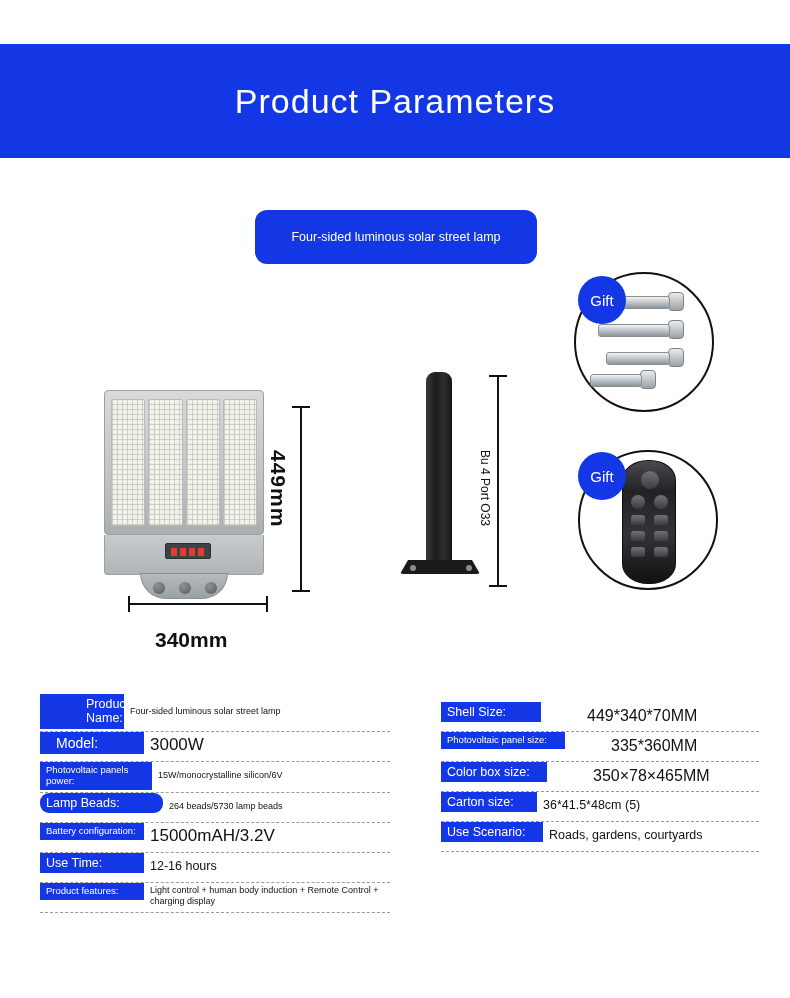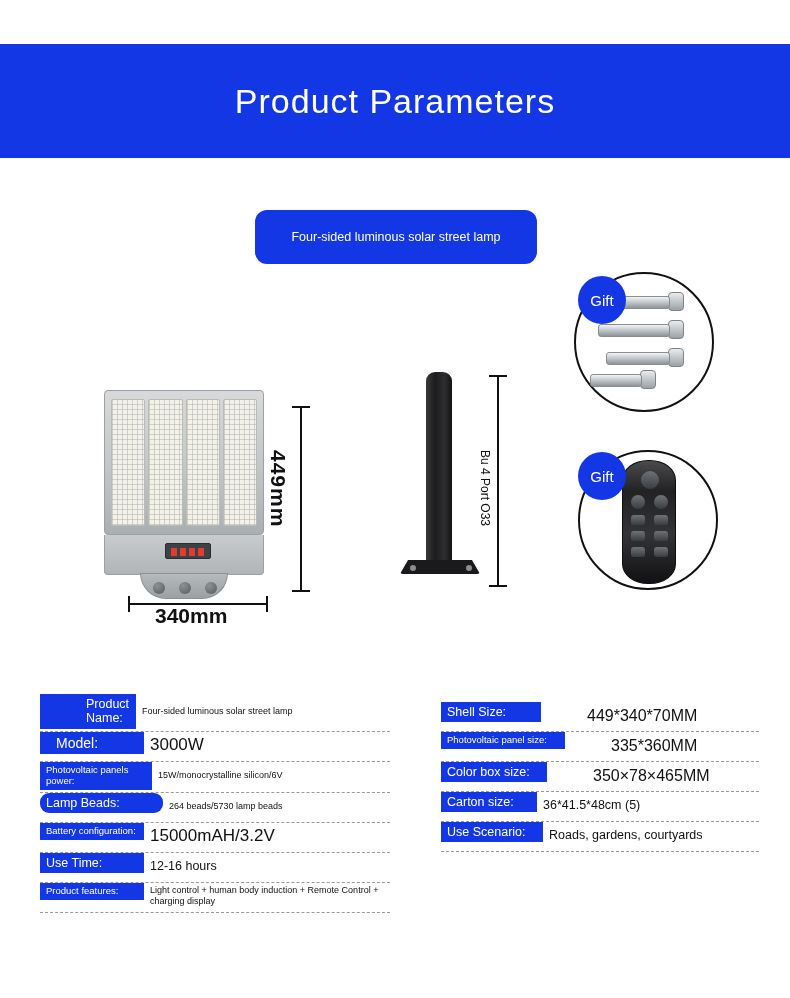--- a/index.html
+++ b/index.html
@@ -125,21 +125,21 @@
 
   
   .hdim {
     position: absolute;
     left: 128px; top: 596px;
     width: 140px; height: 16px;
   }
   .hdim .line { position:absolute; left:0; top:7px; width:140px; height:2px; background:#111; }
   .hdim .cap { position:absolute; top:0; width:2px; height:16px; background:#111; }
   .hdim-label {
-    position:absolute; left:155px; top:604px;
+    position:absolute; left:155px; top:628px;
     font-size: 21px; font-weight: bold; color:#111;
   }
 
   
   .pole-wrap { position:absolute; left:398px; top:372px; width:90px; height:225px; }
   .pole-tube {
     position:absolute; left:28px; top:0;
     width:26px; height:195px;
     background: linear-gradient(90deg,#3a3a3c 0%, #1c1c1e 35%, #2e2e30 70%, #141416 100%);
     border-radius: 9px 9px 0 0;
@@ -334,21 +334,21 @@
       <div class="rbtn-sq" style="left:8px; top:86px; width:14px; height:10px;"></div>
       <div class="rbtn-sq" style="left:31px; top:86px; width:14px; height:10px;"></div>
     </div>
   </div>
   <div class="gift-badge" style="left:578px; top:452px;">
     <span>Gift</span>
   </div>
 
   <div class="spec-col left-col" id="left-specs">
       <div class="spec-row">
-        <div class="spec-key k-md" style="width: 96px; padding-left: 46px;">Product Name:</div>
+        <div class="spec-key k-md" style="width: 84px; padding-left: 46px;">Product Name:</div>
         <div class="spec-val v-sm">Four-sided luminous solar street lamp</div>
       </div>
       <div class="spec-row">
         <div class="spec-key k-lg" style="width: 104px; padding-left: 16px;">Model:</div>
         <div class="spec-val v-xl">3000W</div>
       </div>
       <div class="spec-row">
         <div class="spec-key k-sm" style="width: 112px;">Photovoltaic panels power:</div>
         <div class="spec-val v-sm">15W/monocrystalline silicon/6V</div>
       </div>

